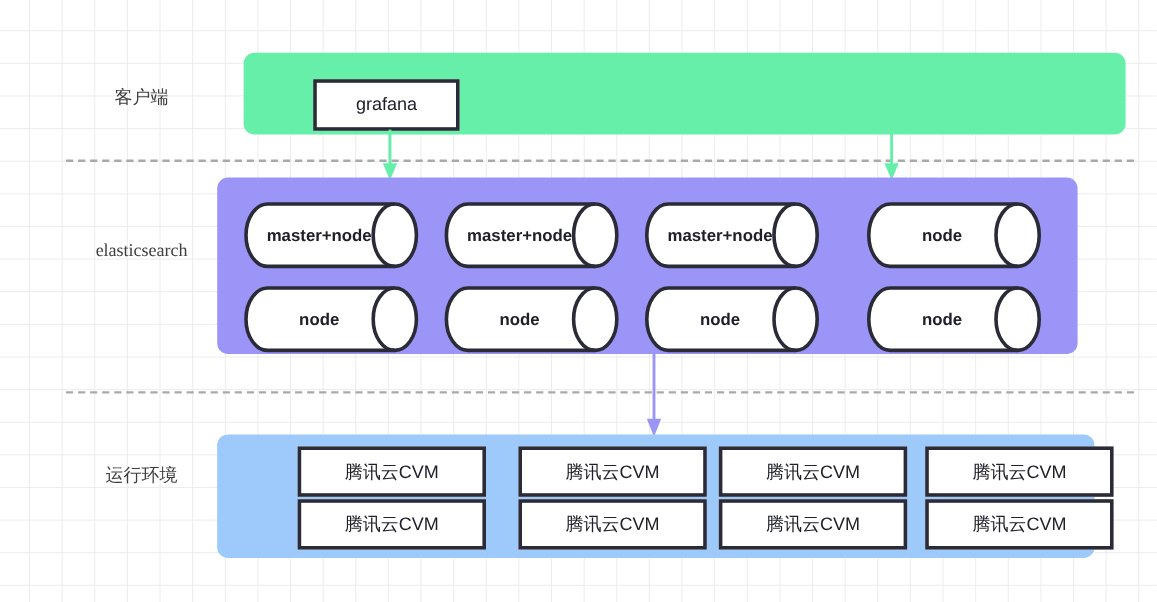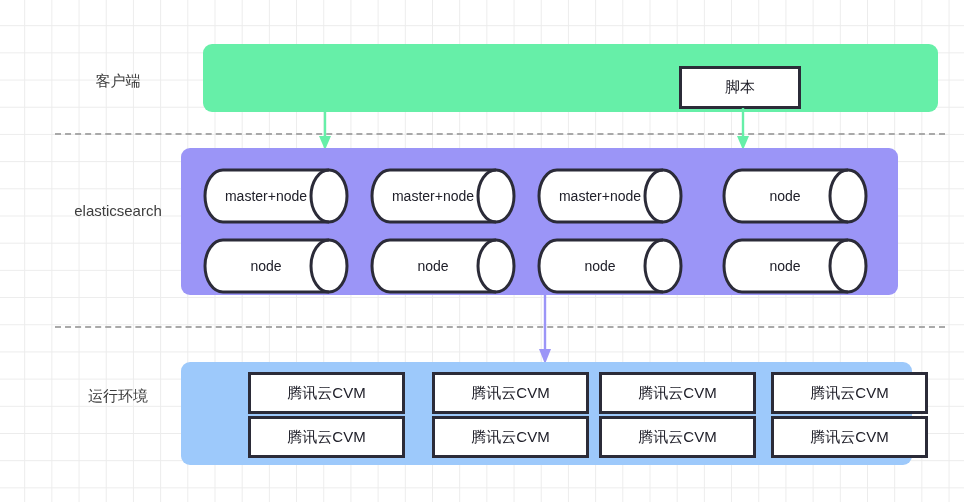--- a/index.html
+++ b/index.html
@@ -22,20 +22,21 @@
   }
 
   
   .row-label {
     position: absolute;
     color: #3d3d3d;
     font-size: 15px;
     white-space: nowrap;
     text-align: center;
     transform: translate(-50%, -50%);
+    font-family: Liberation Serif, serif;
   }
 
   
   .band {
     position: absolute;
     border-radius: 9px;
     box-sizing: border-box;
   }
   .band-client  { background: #66efa8; }
   .band-es      { background: #9b95f7; }
@@ -52,20 +53,21 @@
     justify-content: center;
     color: #20202a;
     font-size: 15px;
     white-space: nowrap;
   }
   .rect-node.cvm { border-width: 3px; font-size: 15px; margin-left: 30px; }
 
   
   .cyl {
     position: absolute;
+    font-weight: bold;
   }
   .cyl svg { display: block; overflow: visible; }
   .cyl .cyl-label {
     position: absolute;
     top: 0;
     left: 0;
     right: 20px;
     bottom: 0;
     display: flex;
     align-items: center;
@@ -94,22 +96,22 @@
 
   <div class="sep" style="left:55px; top:133px; width:890px;"></div>
   <div class="sep" style="left:55px; top:326px; width:890px;"></div>
 
   <div class="row-label" style="left:118px; top:81px;">客户端</div>
   <div class="row-label" style="left:118px; top:210px;">elasticsearch</div>
   <div class="row-label" style="left:118px; top:396px;">运行环境</div>
 
   <div class="band band-client" style="left:203px; top:44px; width:735px; height:68px;"></div>
 
-
-  <div class="rect-node" style="left:679px; top:66px; width:122px; height:43px;">脚本</div>
+  <div class="rect-node" style="left:261px; top:66px; width:122px; height:43px;">grafana</div>
+
 
   <div class="arrow" style="left:315px; top:108px;">
     <svg width="20" height="44" viewBox="0 0 20 44">
       <line x1="10" y1="0" x2="10" y2="31" stroke="#66efa8" stroke-width="2.4"></line>
       <polygon points="10,42 4,28 16,28" fill="#66efa8"></polygon>
     </svg>
   </div>
 
   <div class="arrow" style="left:733px; top:108px;">
     <svg width="20" height="44" viewBox="0 0 20 44">

